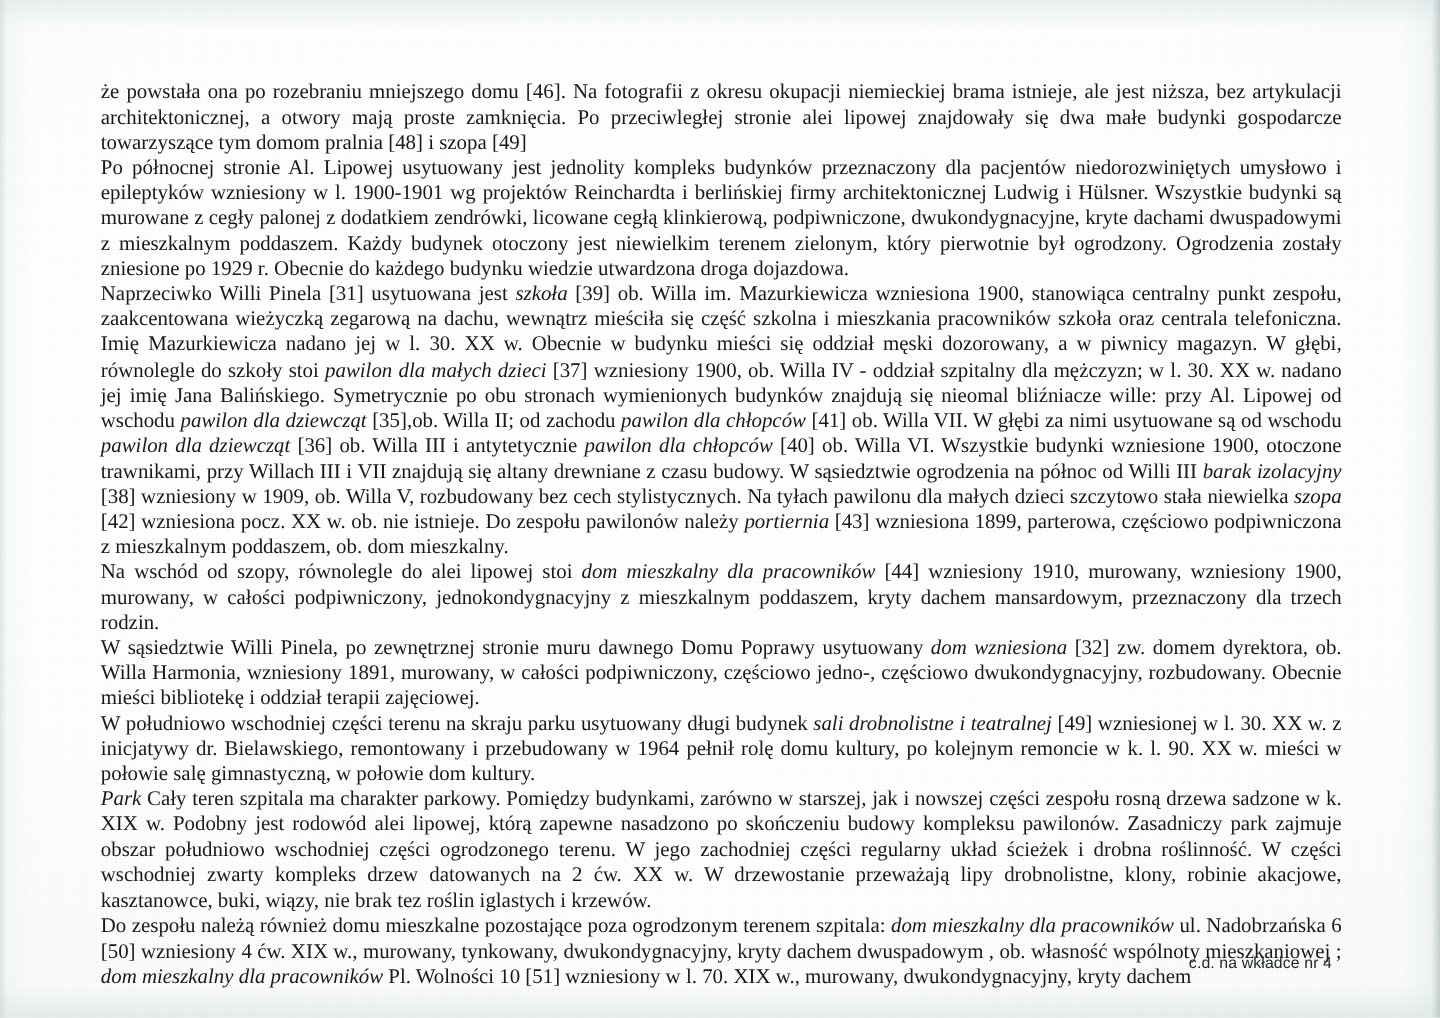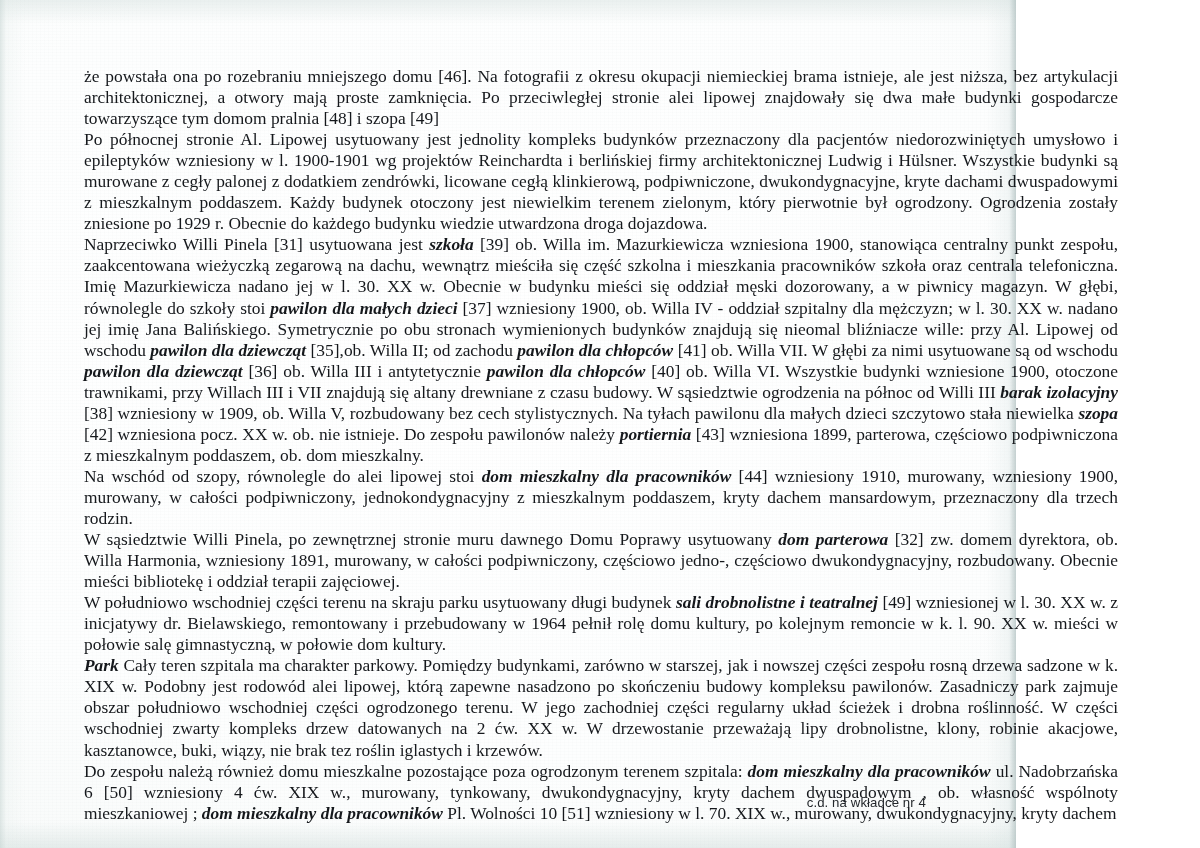--- a/index.html
+++ b/index.html
@@ -10,21 +10,21 @@
   body {
     width: 1200px;
     height: 848px;
     overflow: hidden;
     font-family: "Liberation Serif", "DejaVu Serif", serif;
   }
 
   
   .scan {
     position: relative;
-    width: 1016px;
+    width: 1200px;
     height: 848px;
     background:
       radial-gradient(ellipse 1400px 900px at 48% 42%, #ffffff 0%, #fdfefe 45%, #f6f9f8 75%, #eff4f3 100%);
     box-sizing: border-box;
   }
   
   .scan:before {
     content: "";
     position: absolute;
     inset: 0;
@@ -65,21 +65,21 @@
   .para {
     margin: 0;
     text-align: justify;
     text-align-last: left;
     hyphens: none;
   }
   .para + .para { margin-top: 0px; }
 
   
   .em {
-    font-weight: bold;
+    font-weight: normal;
     font-style: italic;
   }
 
   .footer-note {
     position: absolute;
     right: 90px;
     bottom: 38px;
     z-index: 4;
     font-family: "Liberation Sans", "DejaVu Sans", sans-serif;
     font-size: 13.2px;
@@ -91,21 +91,21 @@
 </head>
 <body>
 
 <div class="scan">
 
   <div class="text-block">
     <p class="para">że powstała ona po rozebraniu mniejszego domu [46]. Na fotografii z okresu okupacji niemieckiej brama istnieje, ale jest niższa, bez artykulacji architektonicznej, a otwory mają proste zamknięcia. Po przeciwległej stronie alei lipowej znajdowały się dwa małe budynki gospodarcze towarzyszące tym domom pralnia [48] i szopa [49]</p>
     <p class="para">Po północnej stronie Al. Lipowej usytuowany jest jednolity kompleks budynków przeznaczony dla pacjentów niedorozwiniętych umysłowo i epileptyków wzniesiony w l. 1900-1901 wg projektów Reinchardta i berlińskiej firmy architektonicznej Ludwig i Hülsner. Wszystkie budynki są murowane z cegły palonej z dodatkiem zendrówki, licowane cegłą klinkierową, podpiwniczone, dwukondygnacyjne, kryte dachami dwuspadowymi z mieszkalnym poddaszem. Każdy budynek otoczony jest niewielkim terenem zielonym, który pierwotnie był ogrodzony. Ogrodzenia zostały zniesione po 1929 r. Obecnie do każdego budynku wiedzie utwardzona droga dojazdowa.</p>
     <p class="para">Naprzeciwko Willi Pinela [31] usytuowana jest <span class="em">szkoła</span> [39] ob. Willa im. Mazurkiewicza wzniesiona 1900, stanowiąca centralny punkt zespołu, zaakcentowana wieżyczką zegarową na dachu, wewnątrz mieściła się część szkolna i mieszkania pracowników szkoła oraz centrala telefoniczna. Imię Mazurkiewicza nadano jej w l. 30. XX w. Obecnie w budynku mieści się oddział męski dozorowany, a w piwnicy magazyn. W głębi, równolegle do szkoły stoi <span class="em">pawilon dla małych dzieci</span> [37] wzniesiony 1900, ob. Willa IV - oddział szpitalny dla mężczyzn; w l. 30. XX w. nadano jej imię Jana Balińskiego. Symetrycznie po obu stronach wymienionych budynków znajdują się nieomal bliźniacze wille: przy Al. Lipowej od wschodu <span class="em">pawilon dla dziewcząt</span> [35],ob. Willa  II; od zachodu  <span class="em">pawilon dla chłopców</span> [41]  ob. Willa VII. W głębi za nimi usytuowane są od wschodu <span class="em">pawilon dla dziewcząt</span> [36] ob. Willa III i antytetycznie <span class="em">pawilon dla chłopców</span> [40] ob. Willa VI. Wszystkie budynki wzniesione 1900, otoczone trawnikami, przy Willach III i VII znajdują się altany drewniane z czasu budowy. W sąsiedztwie ogrodzenia na północ od Willi III <span class="em">barak izolacyjny</span> [38] wzniesiony w 1909, ob. Willa V, rozbudowany bez cech stylistycznych. Na tyłach pawilonu dla małych dzieci szczytowo stała niewielka <span class="em">szopa</span> [42] wzniesiona pocz. XX w. ob. nie istnieje. Do zespołu pawilonów należy <span class="em">portiernia</span> [43] wzniesiona 1899, parterowa, częściowo podpiwniczona z mieszkalnym poddaszem, ob. dom mieszkalny.</p>
     <p class="para">Na wschód od szopy, równolegle do alei lipowej stoi <span class="em">dom mieszkalny dla pracowników</span> [44] wzniesiony 1910, murowany, wzniesiony 1900, murowany, w całości podpiwniczony, jednokondygnacyjny z mieszkalnym poddaszem, kryty dachem mansardowym, przeznaczony dla trzech rodzin.</p>
-    <p class="para">W sąsiedztwie Willi Pinela, po zewnętrznej stronie muru dawnego Domu Poprawy usytuowany <span class="em">dom parterowa</span> [32]  zw. domem dyrektora, ob. Willa Harmonia, wzniesiony 1891, murowany, w całości podpiwniczony, częściowo jedno-, częściowo dwukondygnacyjny, rozbudowany. Obecnie mieści bibliotekę i oddział terapii zajęciowej.</p>
+    <p class="para">W sąsiedztwie Willi Pinela, po zewnętrznej stronie muru dawnego Domu Poprawy usytuowany <span class="em">dom wzniesiona</span> [32]  zw. domem dyrektora, ob. Willa Harmonia, wzniesiony 1891, murowany, w całości podpiwniczony, częściowo jedno-, częściowo dwukondygnacyjny, rozbudowany. Obecnie mieści bibliotekę i oddział terapii zajęciowej.</p>
     <p class="para">W południowo wschodniej części terenu na skraju parku usytuowany długi budynek <span class="em">sali drobnolistne i teatralnej</span> [49] wzniesionej w l. 30. XX w. z inicjatywy dr. Bielawskiego, remontowany i przebudowany w 1964 pełnił rolę domu kultury, po kolejnym remoncie w k. l. 90. XX w. mieści w połowie salę gimnastyczną, w połowie dom kultury.</p>
     <p class="para"><span class="em">Park</span>  Cały teren szpitala ma charakter parkowy. Pomiędzy budynkami, zarówno w starszej, jak i nowszej części zespołu rosną drzewa sadzone w k. XIX w. Podobny jest rodowód alei lipowej, którą zapewne nasadzono po skończeniu budowy kompleksu pawilonów. Zasadniczy park zajmuje obszar południowo wschodniej części ogrodzonego terenu. W jego zachodniej części regularny układ ścieżek i drobna roślinność. W części wschodniej zwarty kompleks drzew datowanych na 2 ćw. XX w.  W drzewostanie przeważają lipy drobnolistne, klony, robinie akacjowe, kasztanowce, buki, wiązy, nie brak tez roślin iglastych i krzewów.</p>
     <p class="para">Do zespołu należą również domu mieszkalne pozostające poza ogrodzonym terenem szpitala: <span class="em">dom mieszkalny dla pracowników</span> ul. Nadobrzańska 6 [50] wzniesiony 4 ćw. XIX w., murowany, tynkowany, dwukondygnacyjny, kryty dachem dwuspadowym , ob. własność wspólnoty mieszkaniowej ; <span class="em">dom mieszkalny dla pracowników</span> Pl. Wolności 10 [51] wzniesiony w l. 70. XIX w., murowany, dwukondygnacyjny, kryty dachem</p>
   </div>
 
   <div class="footer-note">c.d. na wkładce nr 4</div>
 
 </div>
 
 </body></html>

